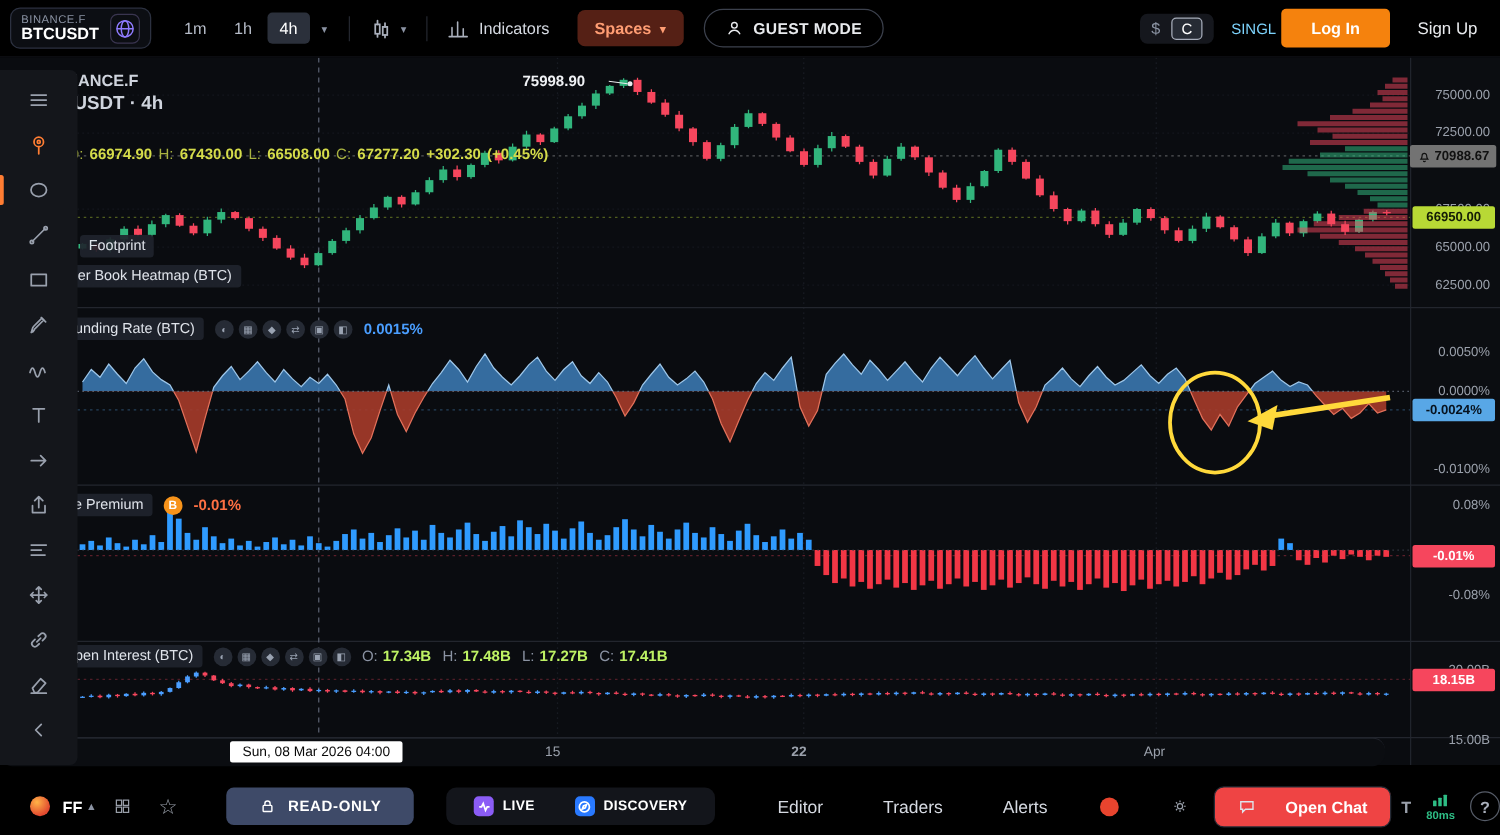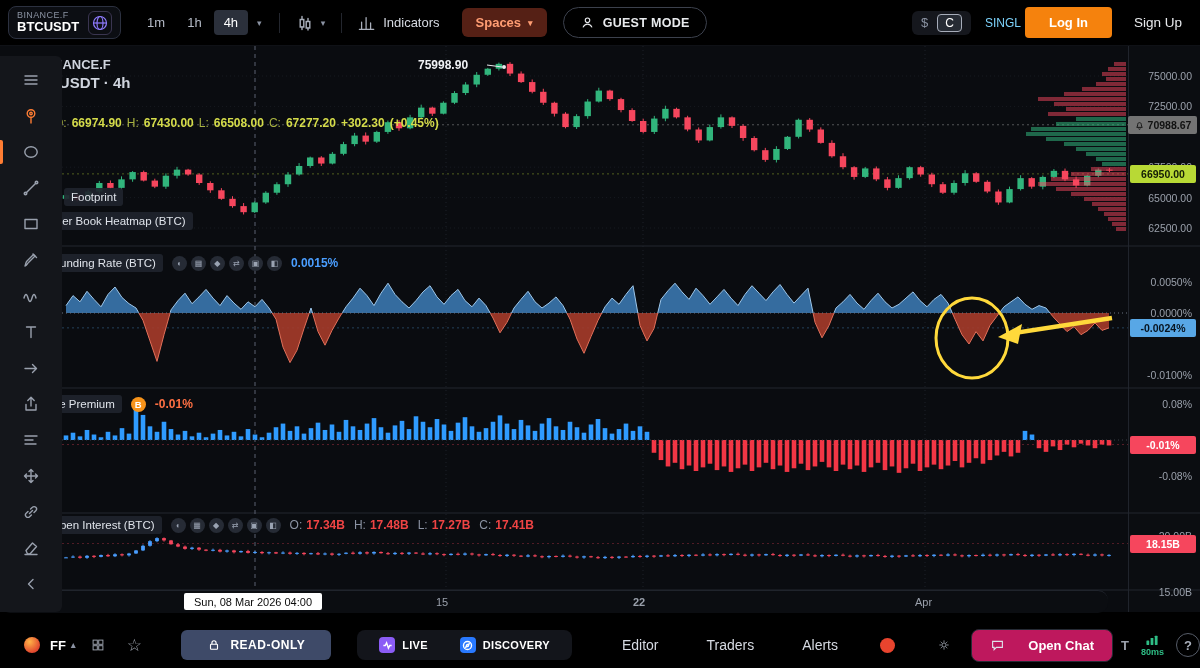--- a/index.html
+++ b/index.html
@@ -46,21 +46,21 @@
   .legend .lab{color:#aab441;} .legend .val{color:#d5dc4a;font-weight:bold;}
   .hi-note{position:absolute;left:418px;top:12px;font-size:12px;font-weight:bold;color:#f0f2f5;}
   .chip-footprint{position:absolute;left:64px;top:142px;}
   .chip-heatmap{position:absolute;left:36px;top:166px;}
   .pane-row{position:absolute;display:flex;align-items:center;gap:9px;}
   .mini-icons{display:flex;gap:4px;}
   .mini-icons span{width:15px;height:15px;border-radius:50%;background:#262b35;color:#9aa3b2;font-size:8px;display:flex;align-items:center;justify-content:center;}
   .pane-val{font-size:12px;font-weight:bold;}
   .blue{color:#4a9eff;} .orange-red{color:#ff7043;}
   .btc-badge{width:15px;height:15px;border-radius:50%;background:#f7931a;color:#fff;font-size:9.5px;font-weight:bold;display:flex;align-items:center;justify-content:center;}
-  .oi-pair{display:flex;gap:4px;font-size:12px;} .oi-pair .lab{color:#8b93a3;} .oi-pair .val{color:#ef4444;font-weight:bold;}
+  .oi-pair{display:flex;gap:4px;font-size:12px;} .oi-pair .lab{color:#8b93a3;} .oi-pair .val{color:#bef264;font-weight:bold;}
 
   .tag{position:absolute;left:1130px;width:66px;box-sizing:border-box;text-align:center;font-size:10.5px;font-weight:bold;padding:3px 0;border-radius:2px;z-index:4;}
   .tag-alert{left:1128px;width:69px;background:#737373;color:#111;display:flex;align-items:center;justify-content:center;gap:3px;}
   .tag-green{background:#b8d935;color:#141d06;}
   .tag-blue{background:#58a7e6;color:#07131f;}
   .tag-red{background:#f6465d;color:#fff;}
 
   #time-axis{position:absolute;left:0;top:544px;width:1108px;height:22px;background:#0b0d11;border-top:1px solid #20242c;z-index:4;border-radius:10px;}
   .tlabel{position:absolute;top:5px;color:#9aa0ab;font-size:11px;}
   .cross-chip{position:absolute;top:2px;background:#fff;color:#0a0a0a;font-size:11px;padding:2.5px 10px;border-radius:2px;white-space:nowrap;}
@@ -85,21 +85,21 @@
   .readonly svg{width:14px;height:14px;stroke:#fff;fill:none;stroke-width:1.6;}
   .mode-group{display:flex;gap:20px;background:#13151b;border-radius:8px;padding:6px 16px;margin-left:16px;}
   .mode{display:flex;align-items:center;gap:7px;background:none;border:none;color:#fff;font-weight:bold;font-size:11px;font-family:inherit;letter-spacing:.3px;cursor:pointer;}
   .mi{width:16px;height:16px;border-radius:4px;display:flex;align-items:center;justify-content:center;}
   .mi.purple{background:#8b5cf6;} .mi.blue{background:#2979ff;}
   .mi svg{width:11px;height:11px;stroke:#fff;stroke-width:1.5;fill:none;}
   .f-center{display:flex;align-items:center;gap:36px;margin-left:34px;}
   .f-text{background:none;border:none;color:#d6dae2;font-size:14px;font-family:inherit;cursor:pointer;}
   .rec-dot{width:15px;height:15px;border-radius:50%;background:#e8442e;cursor:pointer;}
   .f-right{margin-left:auto;display:flex;align-items:center;gap:12px;}
-  .chat-btn{display:flex;align-items:center;gap:23px;background:#be185d;border:1px solid #262b35;border-radius:8px;color:#fff;font-weight:bold;font-size:13px;padding:8px 18px;font-family:inherit;cursor:pointer;}
+  .chat-btn{display:flex;align-items:center;gap:23px;background:#ef4444;border:1px solid #262b35;border-radius:8px;color:#fff;font-weight:bold;font-size:13px;padding:8px 18px;font-family:inherit;cursor:pointer;}
   .chat-btn svg{width:15px;height:15px;stroke:#dfe3ea;fill:none;stroke-width:1.5;}
   .chat-extra{color:#9aa0ab;font-size:13px;font-weight:bold;margin-left:-4px;}
   .latency{display:flex;flex-direction:column;align-items:center;gap:1px;color:#2ebd85;font-size:9px;font-weight:bold;}
   .help{width:24px;height:24px;border-radius:50%;border:1.5px solid #565c68;background:none;color:#aab0bc;font-size:13px;font-weight:bold;font-family:inherit;cursor:pointer;}
 </style>
 </head>
 <body>
 
 <div id="app">
 

